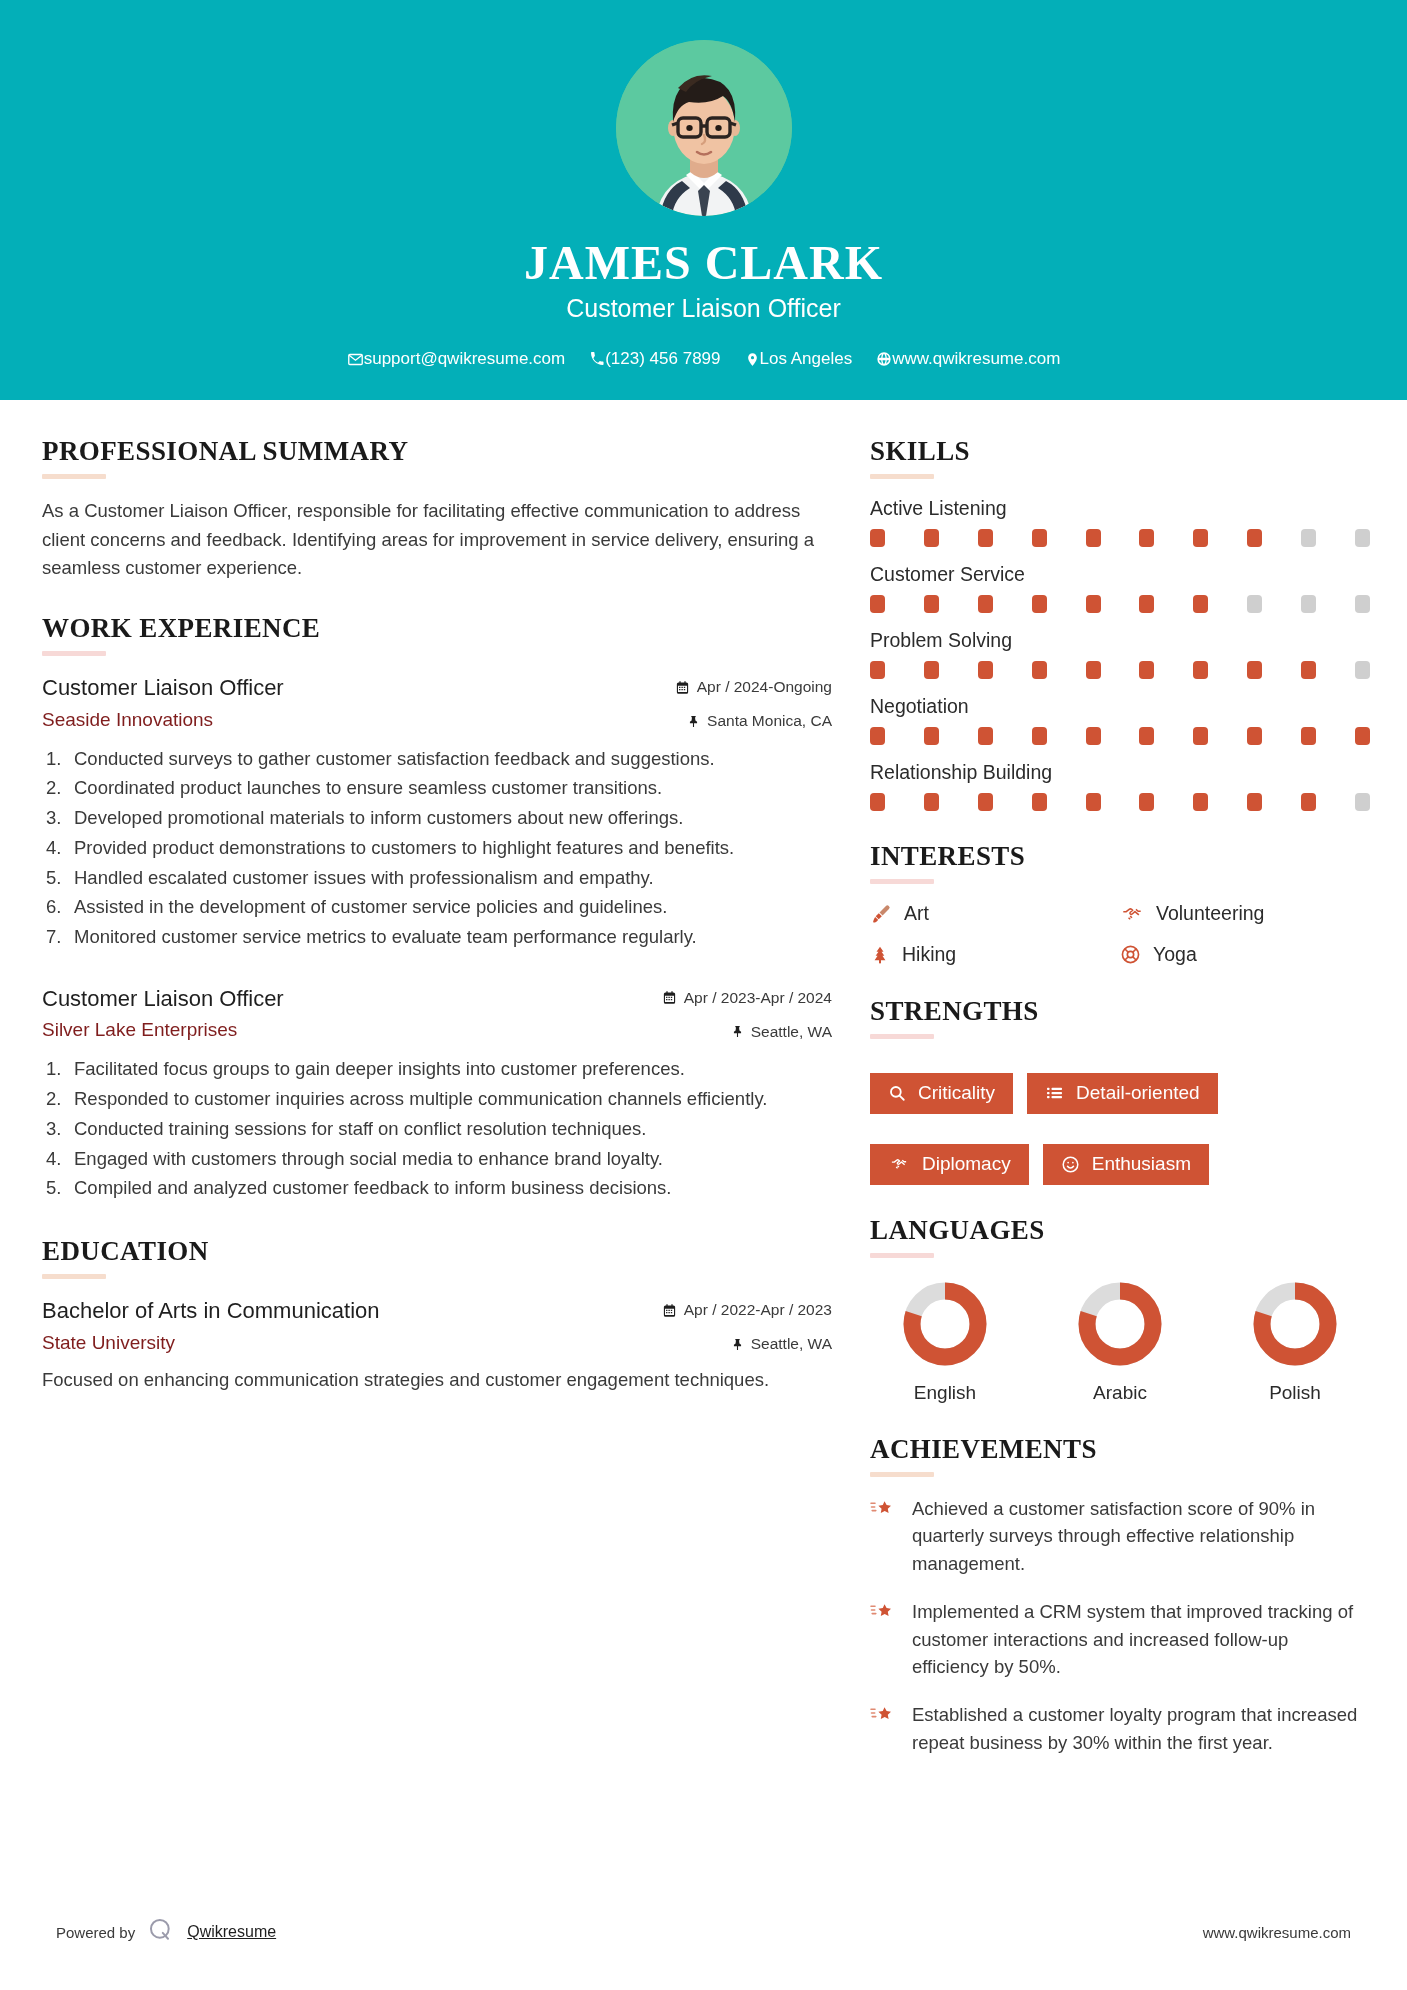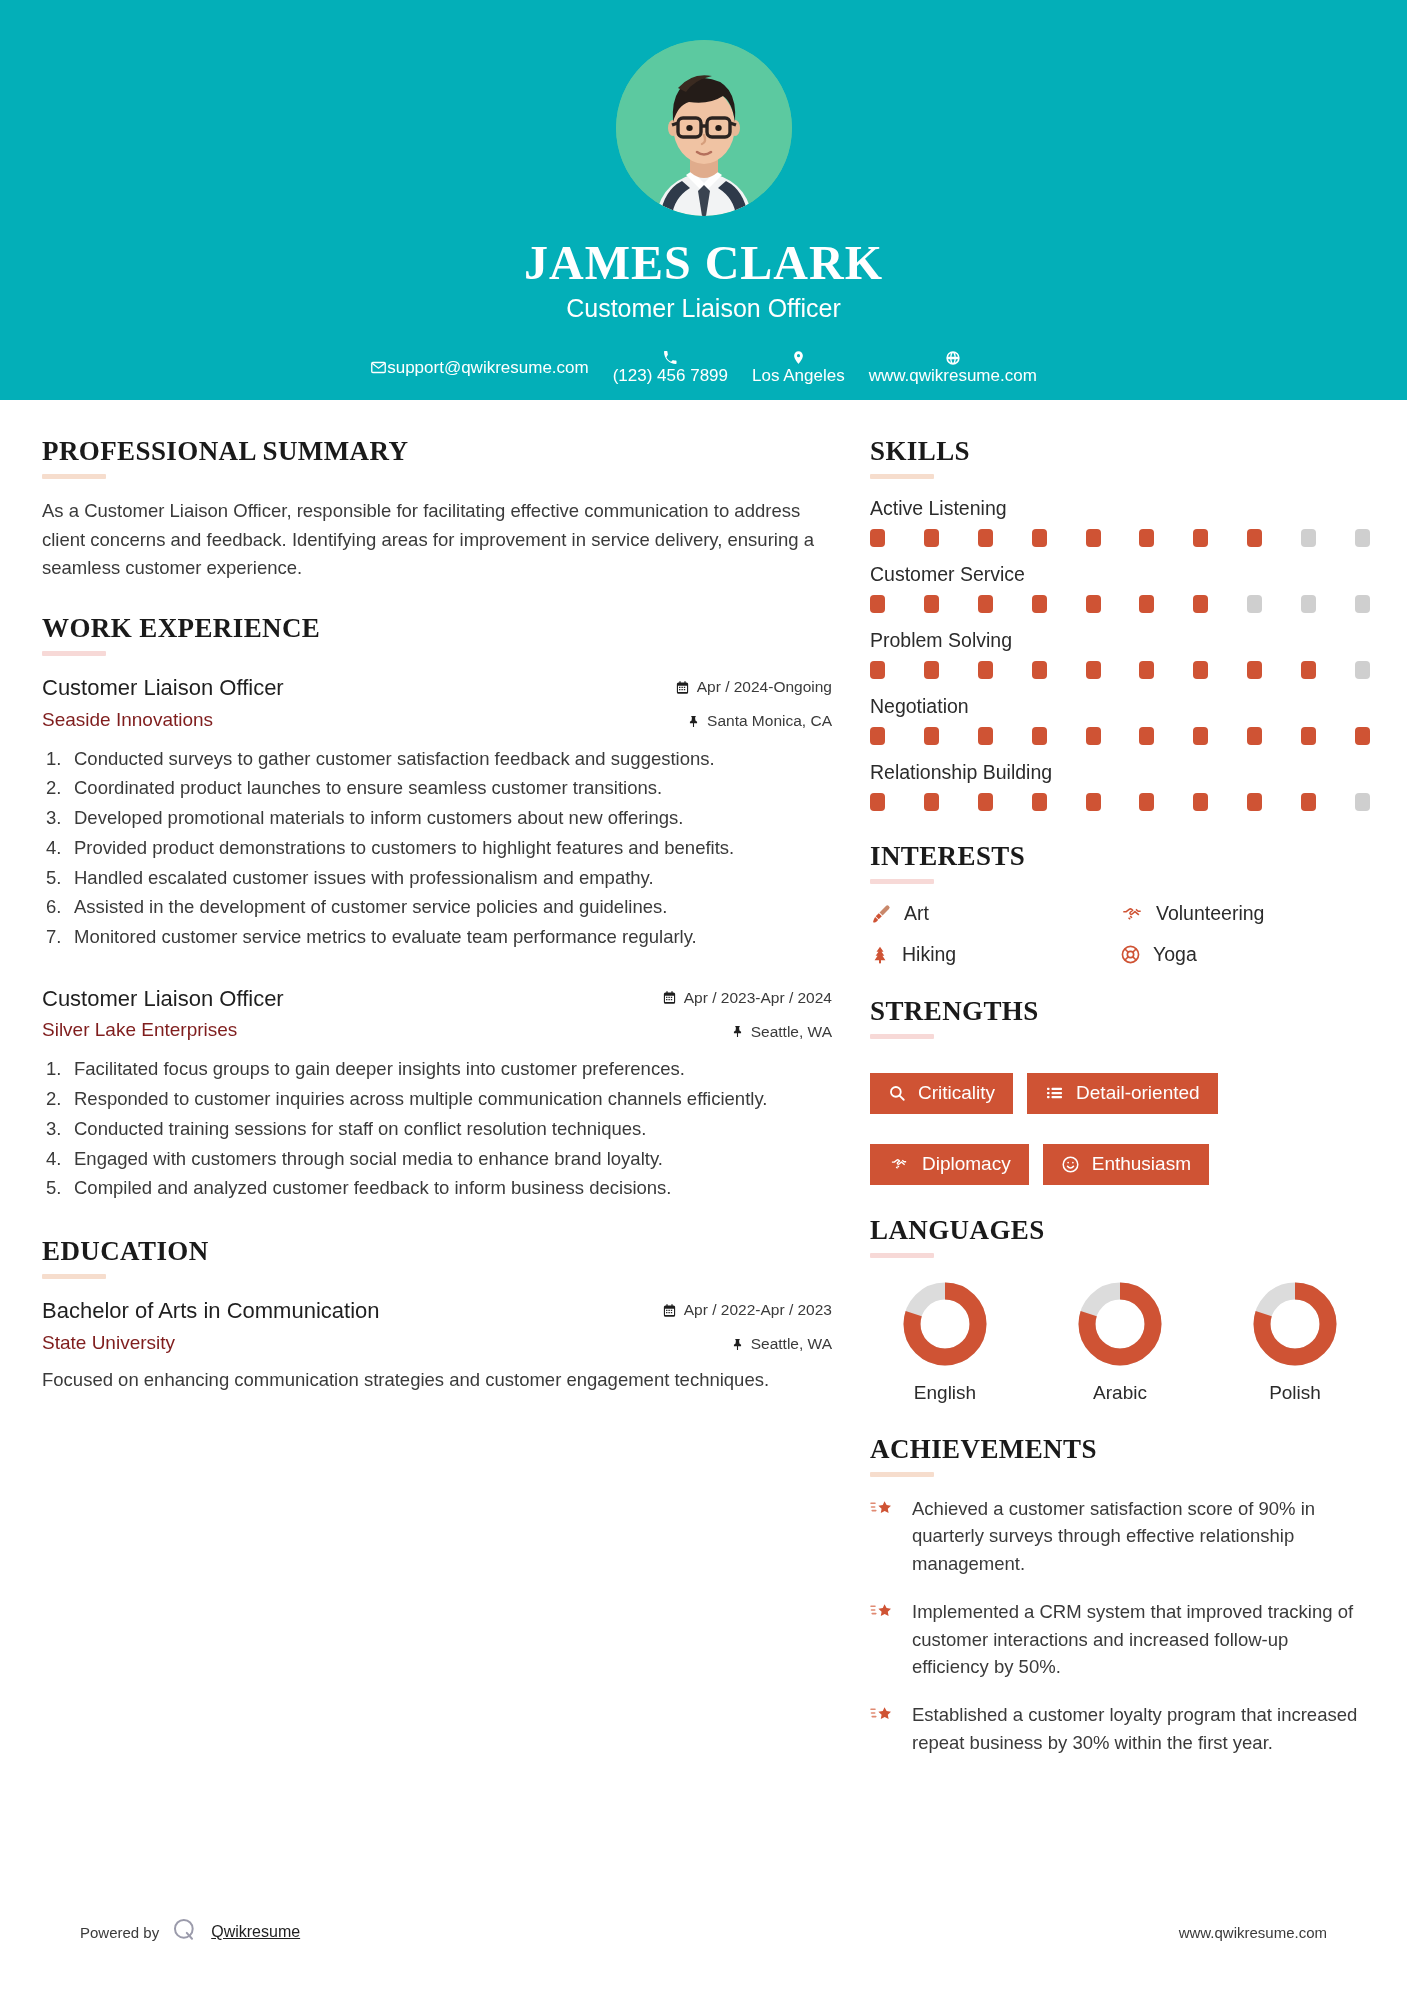--- a/index.html
+++ b/index.html
@@ -29,21 +29,21 @@
     color:#ffffff; margin-top:22px; line-height:1.05;
   }
   .role {
     font-size:25px; color:#ffffff; margin-top:6px; font-weight:400;
   }
   .contact {
     display:flex; align-items:center; justify-content:center;
     gap:10px; margin-top:26px; color:#ffffff; font-size:17px;
   }
   .contact .item { display:flex; align-items:center; }
-  .contact .item + .item { margin-left:14px;flex-direction:column; }
+  .contact .item + .item { margin-left:14px; }
   .contact svg { display:block; }
 
   
   .body {
     display:flex; padding:0 42px; gap:38px; margin-top:36px;
     align-items:flex-start;
   }
   .col-left  { width:790px; flex:0 0 790px; }
   .col-right { width:500px; flex:0 0 500px; }
 
@@ -120,21 +120,21 @@
   .lang-name { font-size:19px; color:#2b2b2b; margin-top:10px; }
 
   
   .ach { display:flex; gap:16px; margin-bottom:20px; align-items:flex-start; }
   .ach svg { display:block; flex:0 0 auto; margin-top:3px; }
   .ach-text { font-size:18.5px; line-height:1.5; color:#3a3a3a; }
 
   
   .footer {
     position:absolute; left:0; right:0; bottom:42px;
-    padding:0 80px; display:flex; align-items:center;
+    padding:0 56px; display:flex; align-items:center;
     justify-content:space-between;
   }
   .powered { display:flex; align-items:center; gap:12px; }
   .powered-label { font-size:15px; color:#3a3a3a; }
   .powered-brand {
     font-size:16px; color:#1f1f1f; text-decoration:underline;
   }
   .footer-url { font-size:15px; color:#3a3a3a; }
 </style>
 </head>

